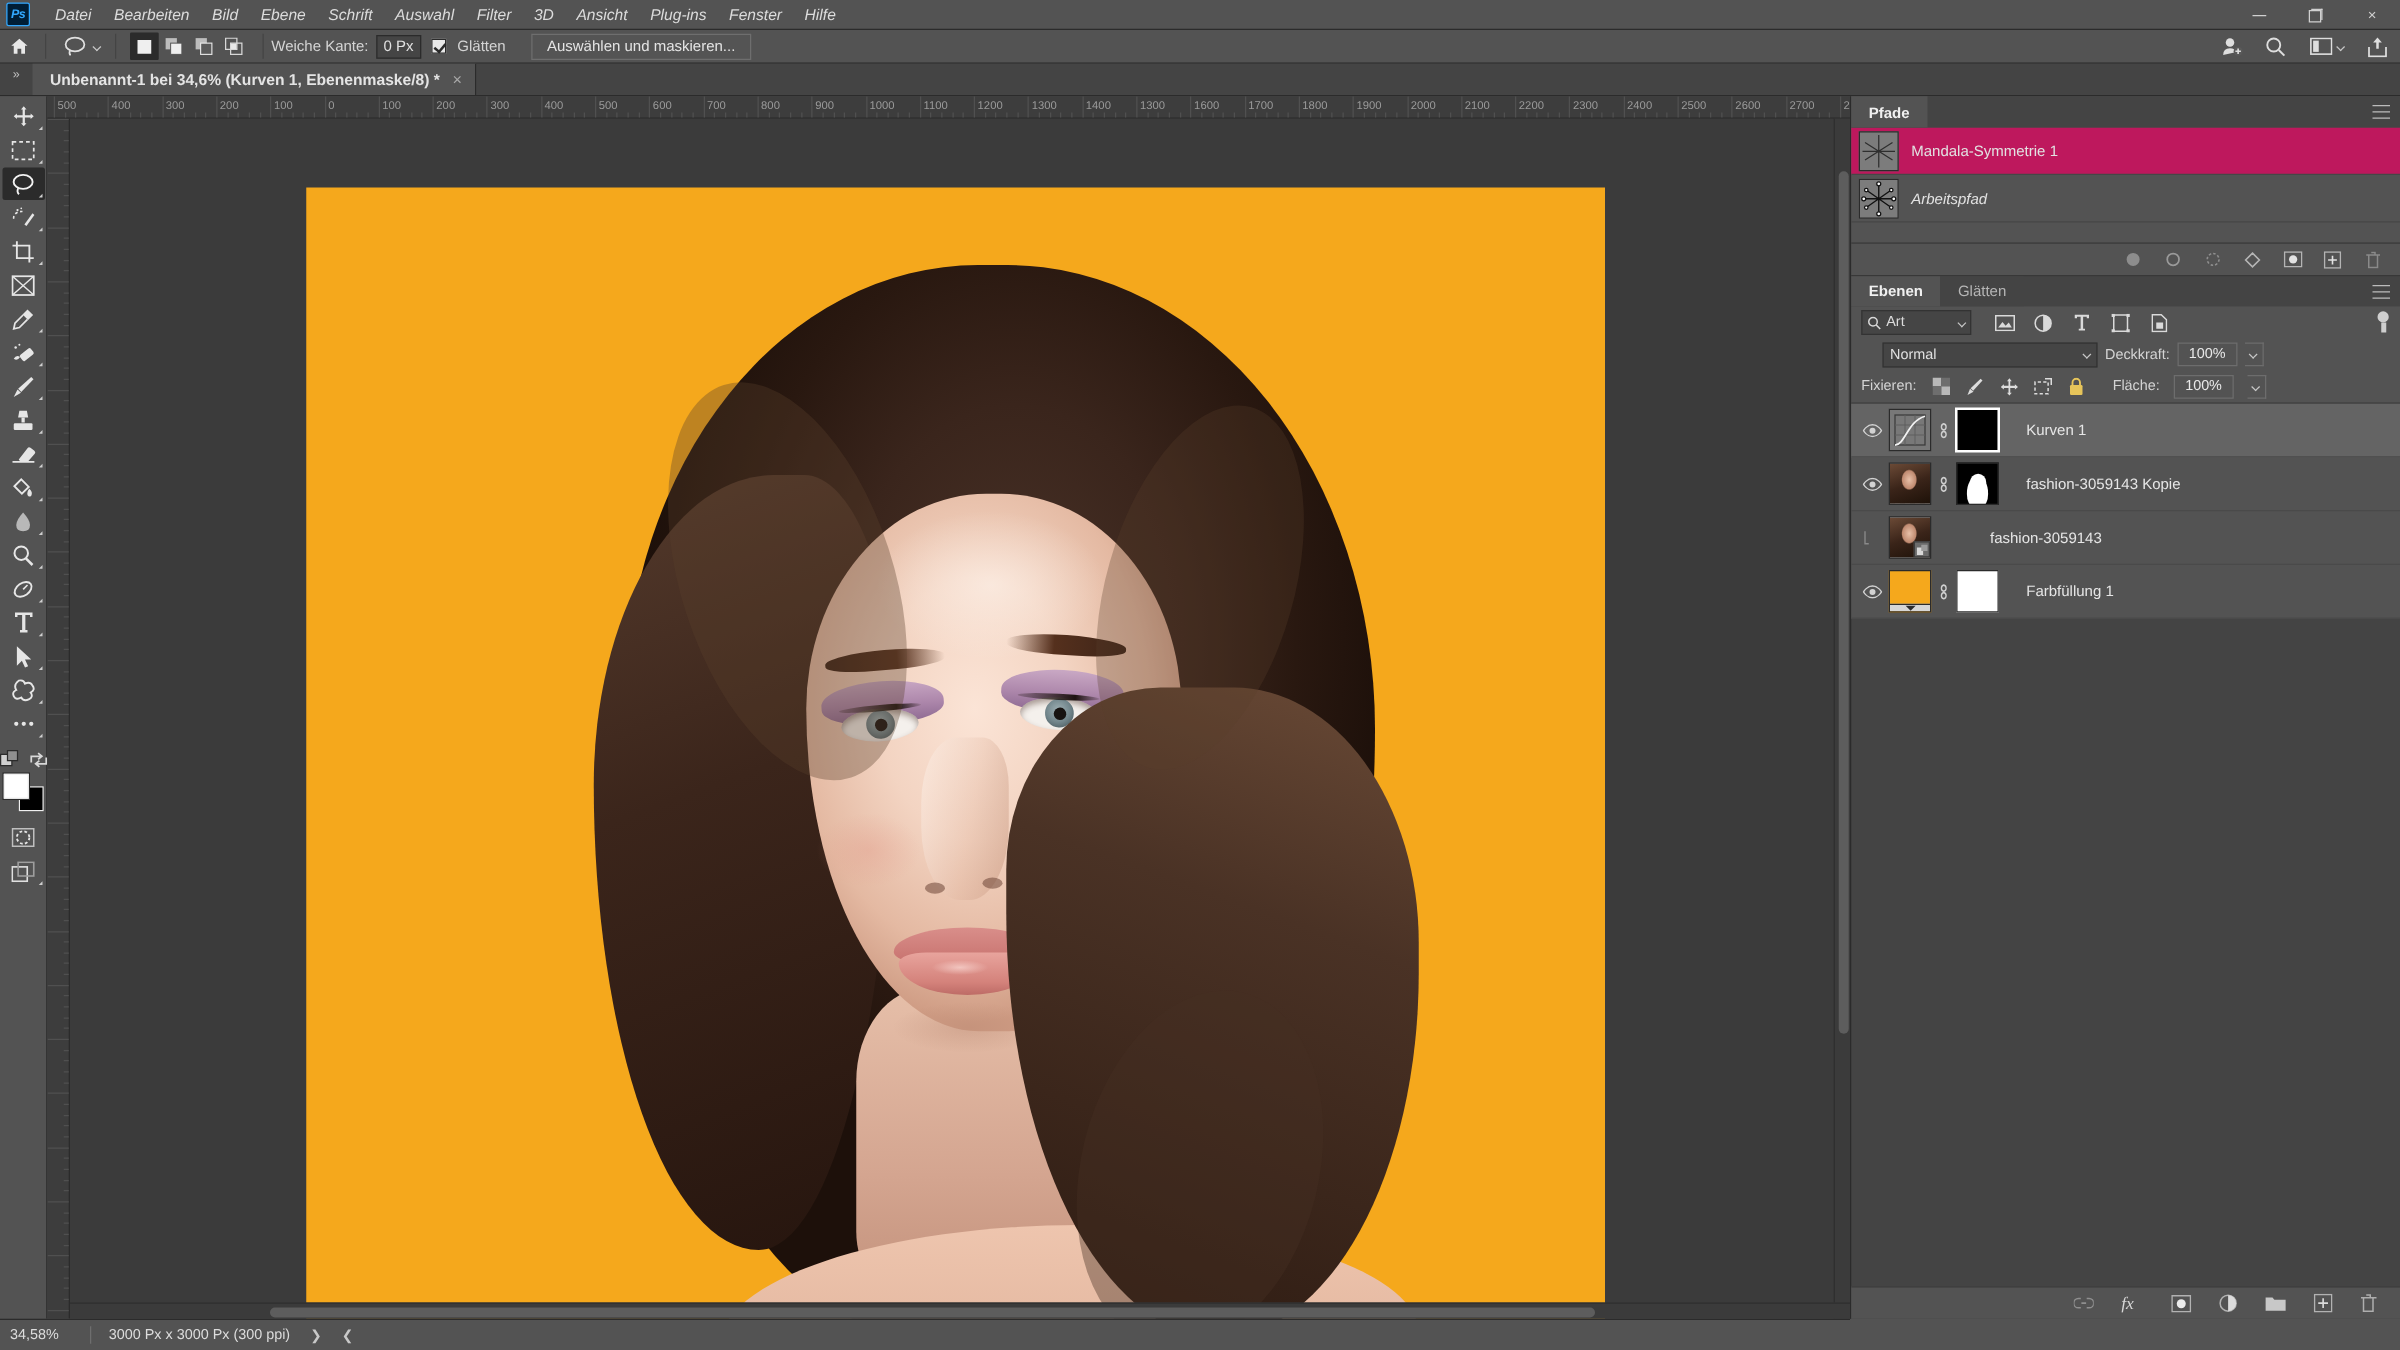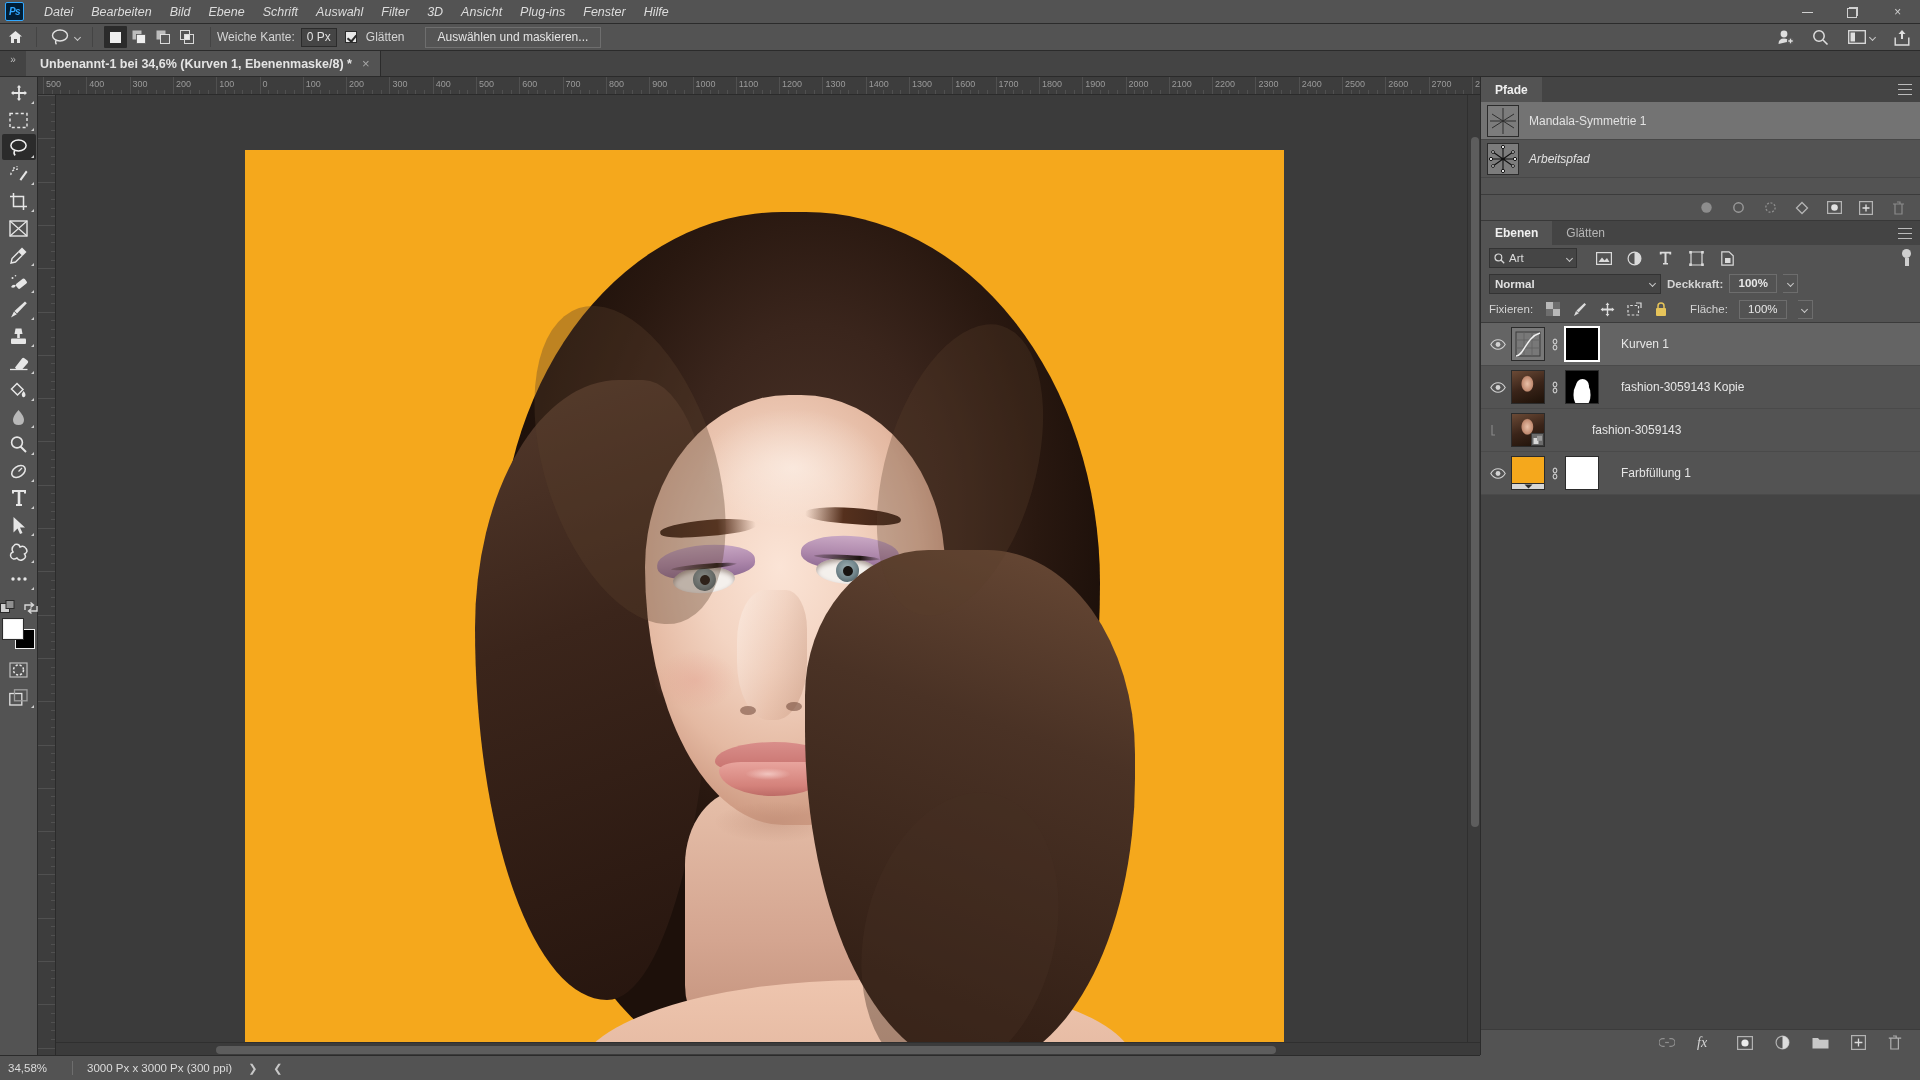--- a/index.html
+++ b/index.html
@@ -319,21 +319,21 @@
   }
   .panel-menu i { display: block; height: 1px; background: #bbb; }
   .panel-body { background: #535353; }
 
   
   .pfade-panel { height: 92px; }
   .path-row {
     height: 38px; display: flex; align-items: center; padding: 0 6px;
     border-bottom: 1px solid #474747; gap: 10px;
   }
-  .path-row.selected { background: #737373; }
+  .path-row.selected { background: #be185d; }
   .path-thumb {
     width: 32px; height: 32px; background: #7c7c7c; border: 1px solid #2b2b2b;
     position: relative; overflow: hidden;
   }
   .path-name { font-size: 12px; color: #e2e2e2; }
   .path-name.italic { font-style: italic; }
   .panel-footer {
     height: 26px; background: #535353; display: flex; align-items: center;
     justify-content: flex-end; gap: 16px; padding-right: 14px;
     border-top: 1px solid #3b3b3b;
@@ -354,21 +354,21 @@
   .filter-icons { display: flex; align-items: center; gap: 14px; margin-left: 18px; }
   .fi { width: 17px; height: 17px; display:flex; align-items:center; justify-content:center; }
   .filter-toggle {
     margin-left: auto; width: 11px; height: 18px; display: flex;
     flex-direction: column; align-items: center;
   }
   .ft-knob { width: 9px; height: 9px; border-radius: 50%; background: #cfcfcf; }
   .ft-stem { width: 4px; height: 8px; background: #cfcfcf; }
 
   .blend-row {
-    height: 25px; display: flex; align-items: center; padding: 0 8px; gap: 6px; font-weight: bold;
+    height: 25px; display: flex; align-items: center; padding: 0 25px; gap: 6px;
   }
   .blend-select {
     width: 172px; height: 20px; background: #454545; border: 1px solid #333;
     display: flex; align-items: center; padding: 0 5px;
     font-size: 11.5px; color: #e0e0e0;
   }
   .blend-select .chev { margin-left: auto; }
   .opac-label { font-size: 11.5px; color: #d4d4d4; }
   .opac-val {
     width: 48px; height: 19px; background: #535353; border: 1px solid #6d6d6d;

